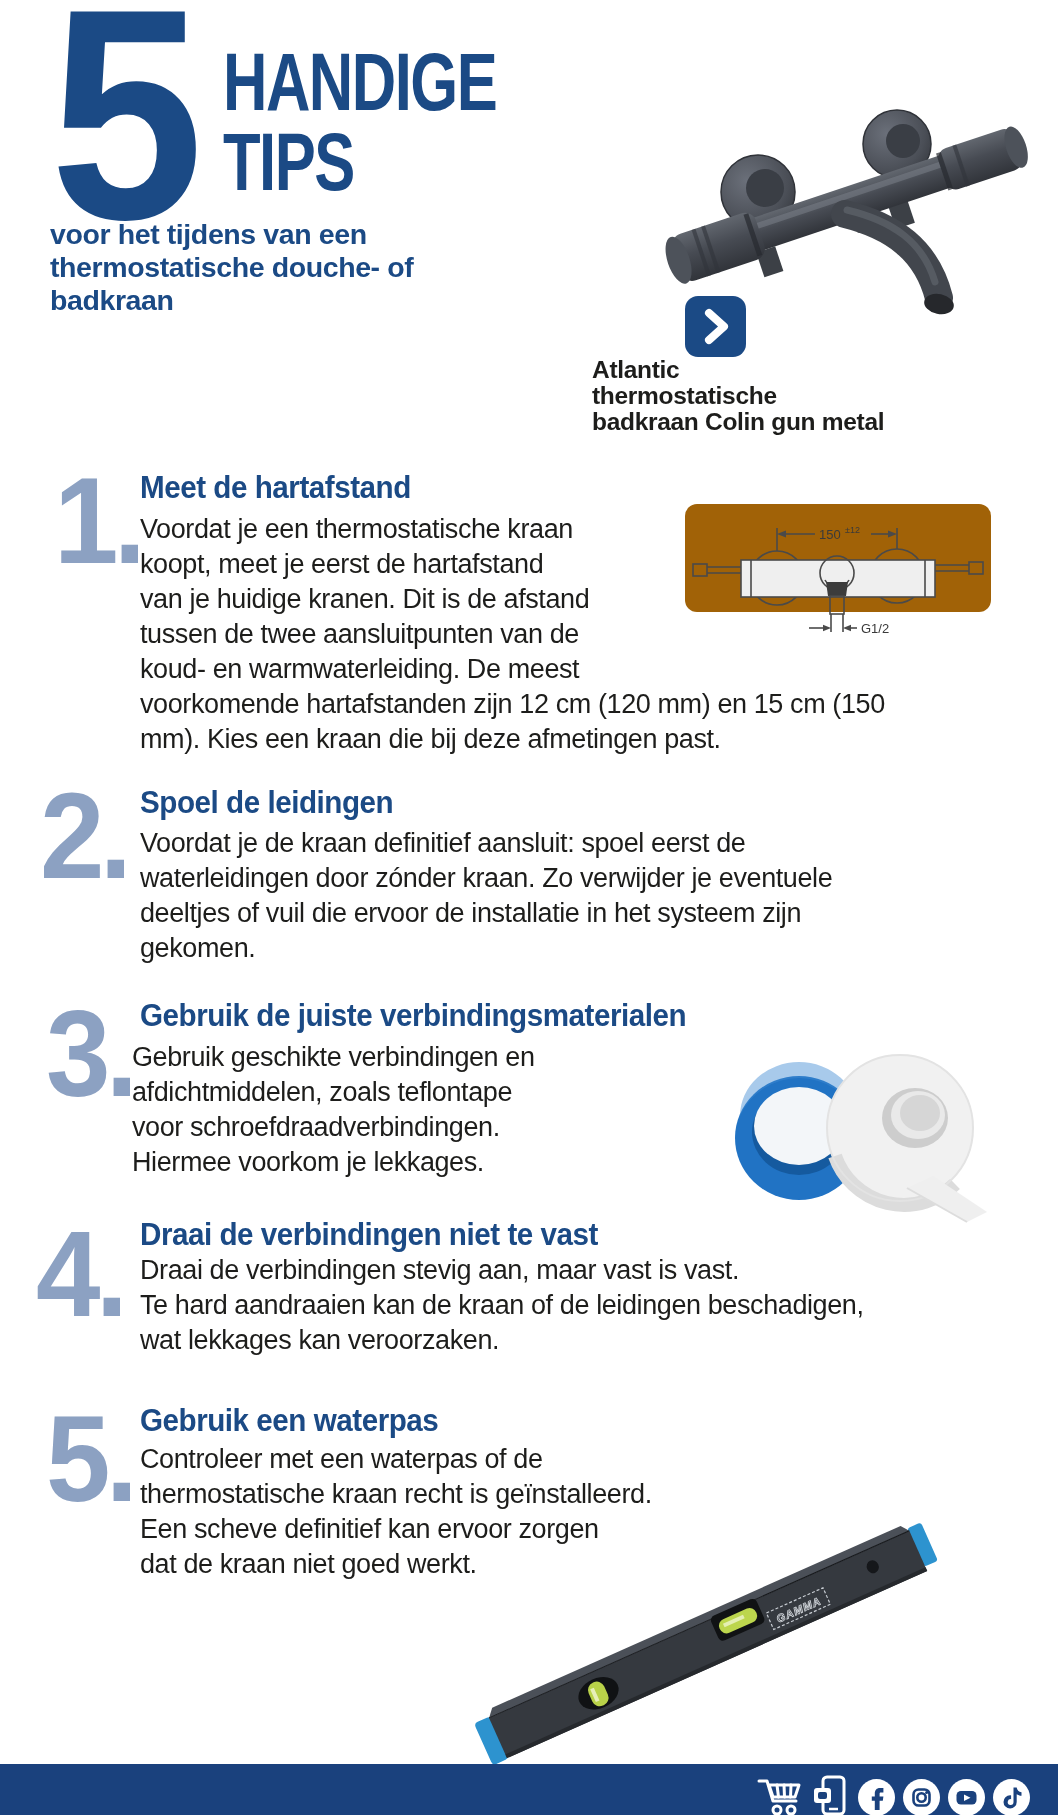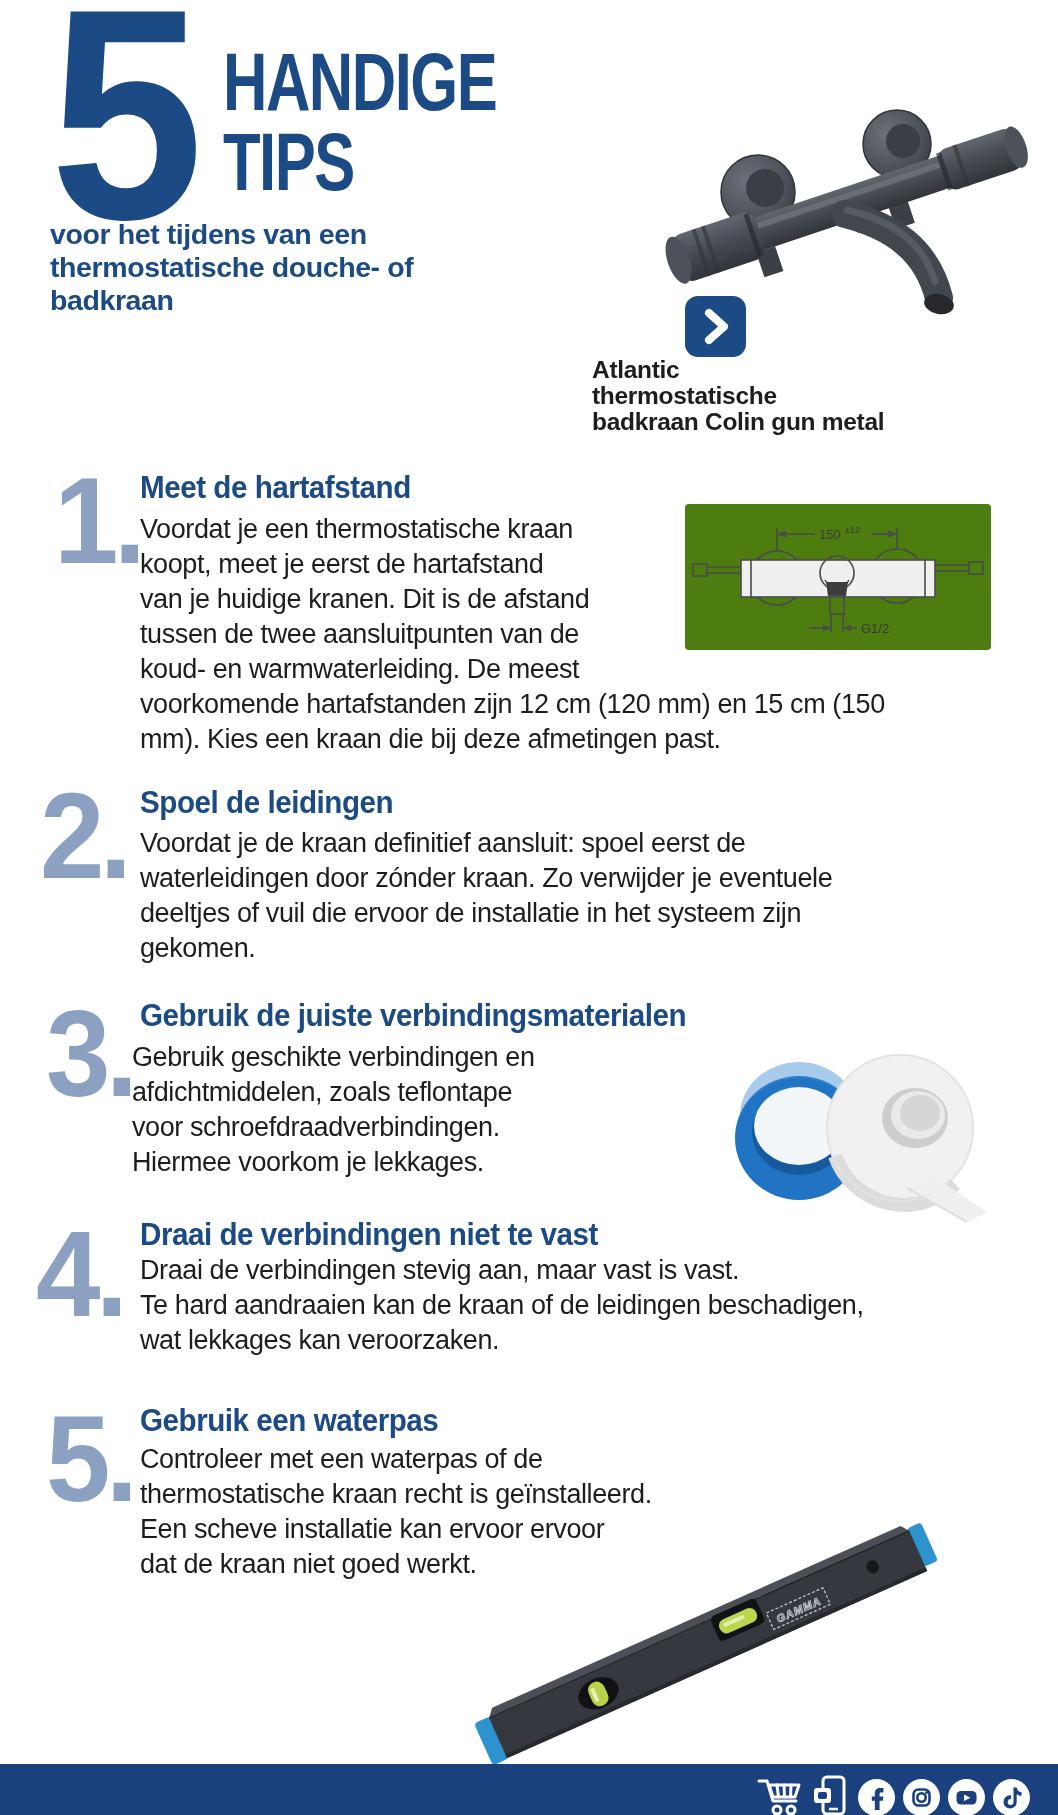--- a/index.html
+++ b/index.html
@@ -32,22 +32,22 @@
     background:#1b4a85; display:flex; align-items:center; justify-content:center;
     cursor:pointer;
   }
   .product-caption {
     left:592px; top:319px; font-size:24.5px; font-weight:bold; color:#1d1d1b;
     line-height:1.07; white-space:pre-line; letter-spacing:-0.3px;margin-top:38px;
   }
 
   
   .diagram-card {
-    left:685px; top:504px; width:306px; height:146px;
-    background:#4d7c0f; border-radius:4px;
+    left:685px; top:504px; width:306px; height:108px;
+    background:#a16207; border-radius:12px;
   }
 
   
   .tip-number {
     color:#8ca1c2; font-weight:800; font-size:122px; line-height:1;
     letter-spacing:-5px; transform:scaleX(0.95); transform-origin:left top;
   }
   .tip-heading {
     color:#1b4a85; font-weight:800; font-size:31.5px; line-height:1;
     letter-spacing:-0.5px; transform:scaleX(0.94); transform-origin:left top;
@@ -224,21 +224,21 @@
   <div class="abs tip-number" style="left:36px; top:1213px;">4.</div>
   <div class="abs tip-heading" style="left:140px; top:1219px;">Draai de verbindingen niet te vast</div>
   <div class="abs tip-body" style="left:140px; top:1253px;">Draai de verbindingen stevig aan, maar vast is vast.
 Te hard aandraaien kan de kraan of de leidingen beschadigen,
 wat lekkages kan veroorzaken.</div>
 
   <div class="abs tip-number" style="left:46px; top:1398px;">5.</div>
   <div class="abs tip-heading" style="left:140px; top:1405px;">Gebruik een waterpas</div>
   <div class="abs tip-body" style="left:140px; top:1442px;">Controleer met een waterpas of de
 thermostatische kraan recht is geïnstalleerd.
-Een scheve installatie kan ervoor ervoor
+Een scheve definitief kan ervoor zorgen
 dat de kraan niet goed werkt.</div>
 
   <svg class="abs" style="left:450px; top:1500px;" width="600" height="265" viewBox="0 0 600 265">
     <g transform="translate(48,238) rotate(-24)">
 
       <rect x="-16" y="-23" width="18" height="46" rx="4" fill="#2d93cf"></rect>
       <rect x="459" y="-25" width="15" height="42" rx="3" fill="#2d93cf"></rect>
 
       <rect x="0" y="-22" width="460" height="44" fill="#35393f"></rect>
       <polygon points="0,-22 460,-22 454,-30 7,-30" fill="#4b5058"></polygon>

